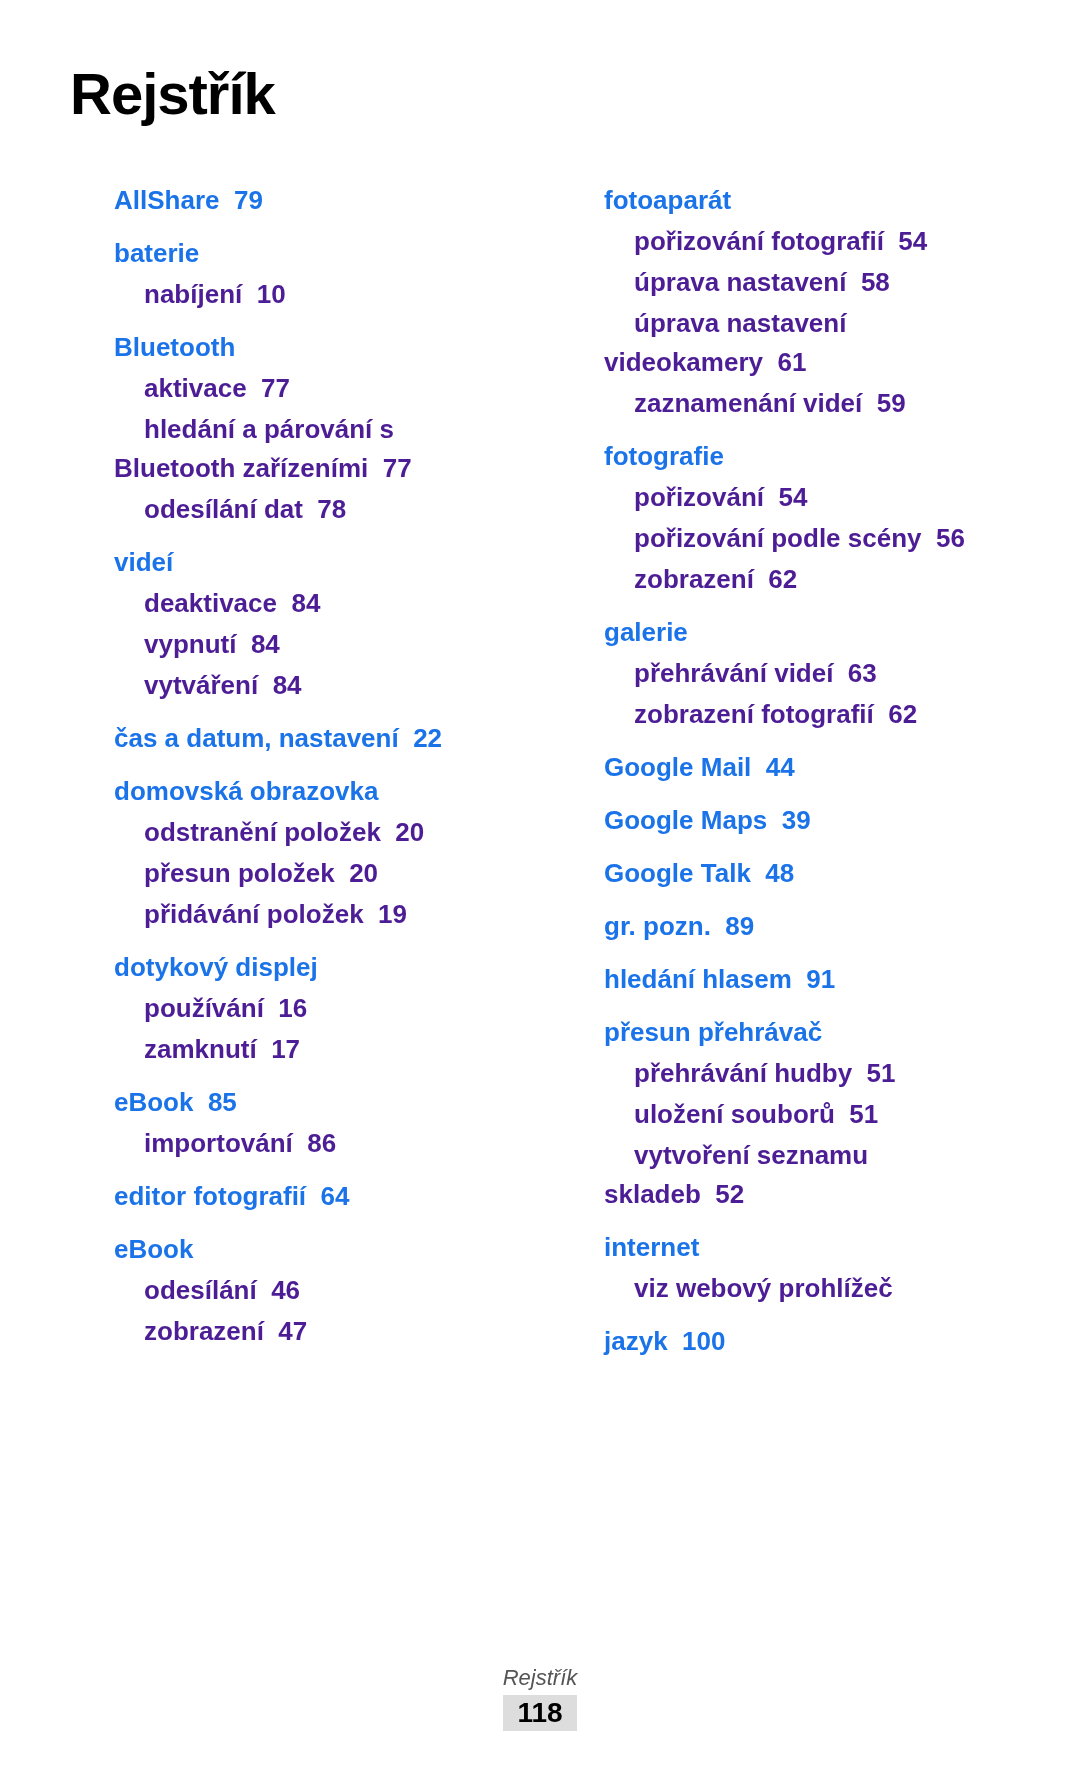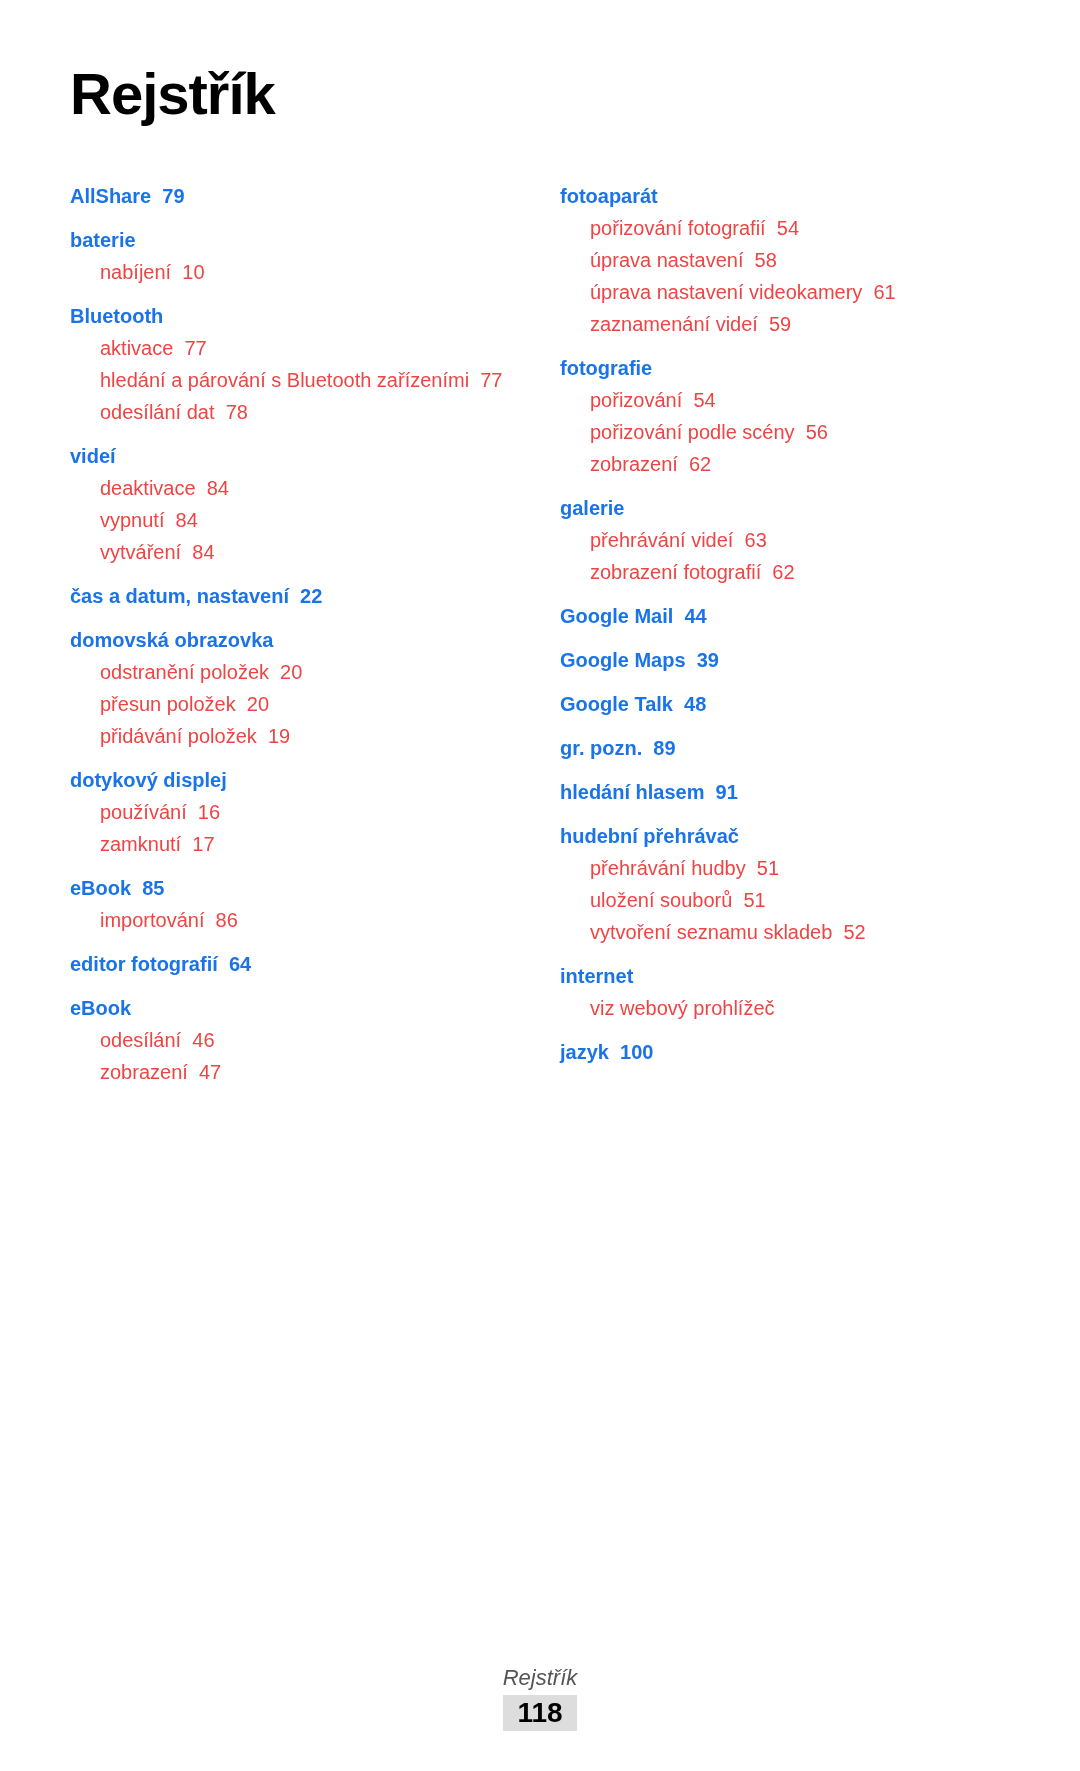--- a/index.html
+++ b/index.html
@@ -19,34 +19,35 @@
       color: #000000;
       margin-bottom: 40px;
       letter-spacing: -1px;
     }
     .columns {
       display: flex;
       gap: 40px;
     }
     .col {
       flex: 1;
-      font-size: 20px;
+      font-size: 26px;
       line-height: 1.5;
+      margin-left: 44px;
     }
     .index-term {
       color: #1a73e8;
       font-weight: bold;
     }
     .index-term-with-num {
       color: #1a73e8;
       font-weight: bold;
     }
     .sub-item {
-      color: #ef4444;
-      font-weight: normal;
+      color: #4c1d95;
+      font-weight: bold;
       padding-left: 30px;
     }
     .entry {
       margin-bottom: 2px;
     }
     .footer {
       position: absolute;
       bottom: 40px;
       left: 0;
       right: 0;
@@ -112,21 +113,21 @@
         <div class="entry"><span class="sub-item">pořizování podle scény&nbsp;&nbsp;56</span></div>
         <div class="entry"><span class="sub-item">zobrazení&nbsp;&nbsp;62</span></div>
         <div class="entry" style="margin-top: 14px;"><span class="index-term">galerie</span></div>
         <div class="entry"><span class="sub-item">přehrávání videí&nbsp;&nbsp;63</span></div>
         <div class="entry"><span class="sub-item">zobrazení fotografií&nbsp;&nbsp;62</span></div>
         <div class="entry" style="margin-top: 14px;"><span class="index-term-with-num">Google Mail&nbsp;&nbsp;44</span></div>
         <div class="entry" style="margin-top: 14px;"><span class="index-term-with-num">Google Maps&nbsp;&nbsp;39</span></div>
         <div class="entry" style="margin-top: 14px;"><span class="index-term-with-num">Google Talk&nbsp;&nbsp;48</span></div>
         <div class="entry" style="margin-top: 14px;"><span class="index-term-with-num">gr. pozn.&nbsp;&nbsp;89</span></div>
         <div class="entry" style="margin-top: 14px;"><span class="index-term-with-num">hledání hlasem&nbsp;&nbsp;91</span></div>
-        <div class="entry" style="margin-top: 14px;"><span class="index-term">hudební přehrávač</span></div>
+        <div class="entry" style="margin-top: 14px;"><span class="index-term">přesun přehrávač</span></div>
         <div class="entry"><span class="sub-item">přehrávání hudby&nbsp;&nbsp;51</span></div>
         <div class="entry"><span class="sub-item">uložení souborů&nbsp;&nbsp;51</span></div>
         <div class="entry"><span class="sub-item">vytvoření seznamu skladeb&nbsp;&nbsp;52</span></div>
         <div class="entry" style="margin-top: 14px;"><span class="index-term">internet</span></div>
         <div class="entry"><span class="sub-item">viz webový prohlížeč</span></div>
         <div class="entry" style="margin-top: 14px;"><span class="index-term-with-num">jazyk&nbsp;&nbsp;100</span></div>
       </div>
   </div>
 </div>
 

